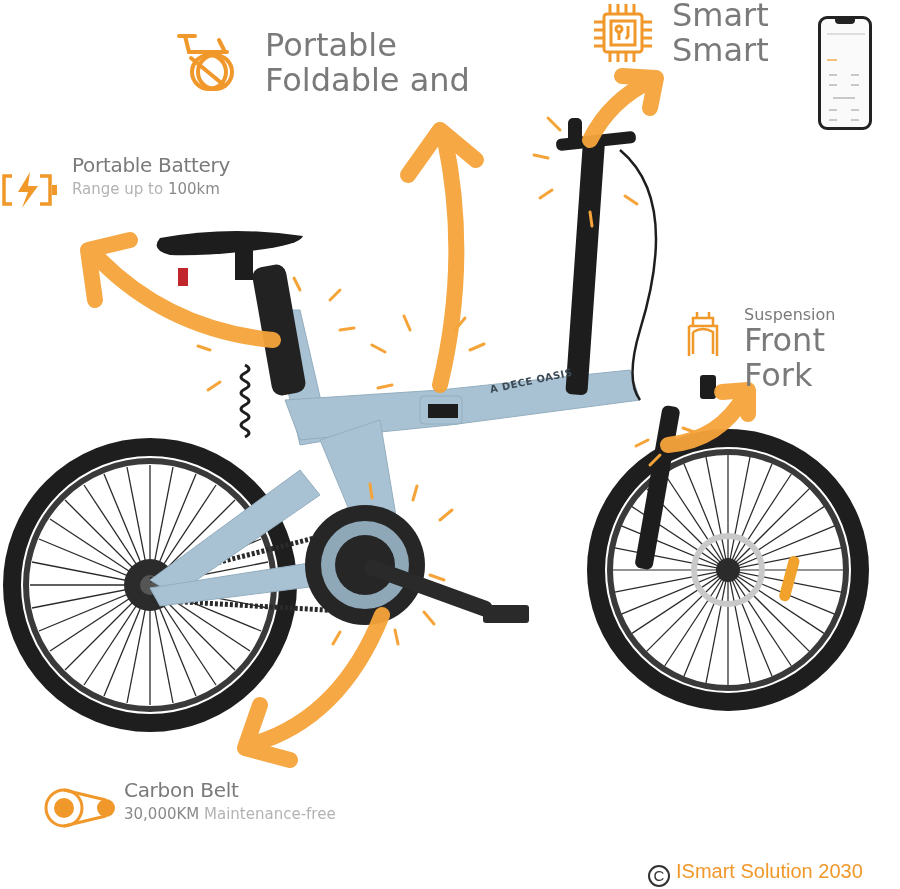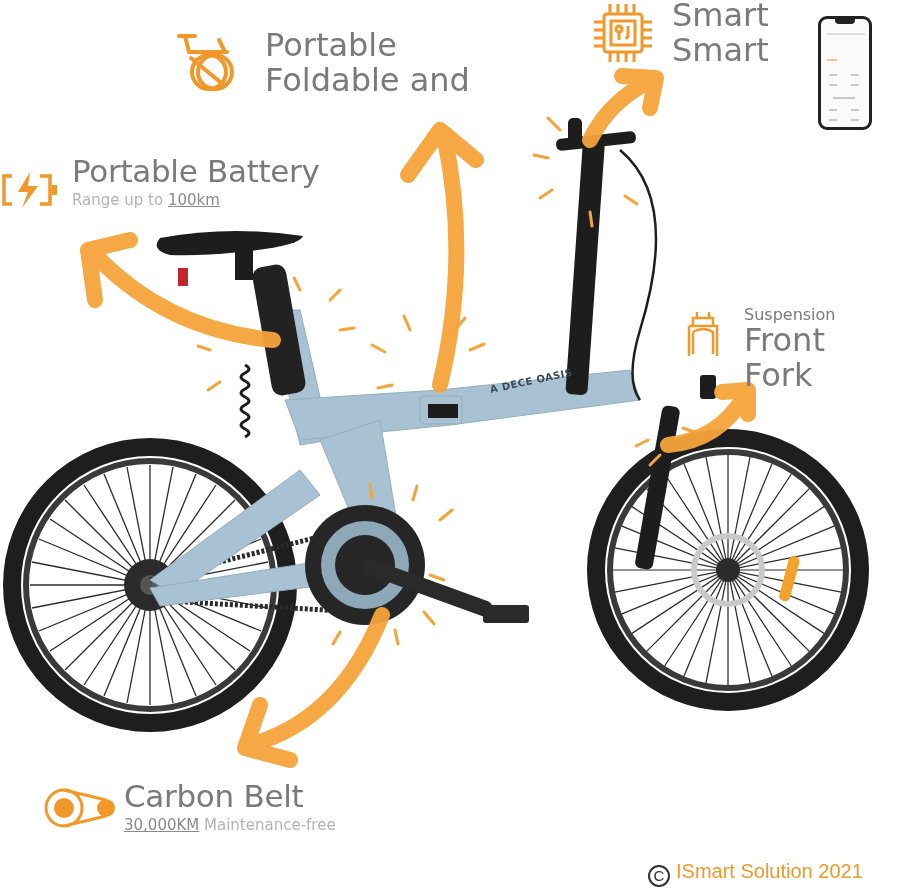--- a/index.html
+++ b/index.html
@@ -1,23 +1,23 @@
 <!DOCTYPE html>
 <html><head>
 <meta charset="utf-8">
 <style>
   html, body { margin:0; padding:0; background:#ffffff; }
   body { width:900px; height:889px; position:relative; overflow:hidden;
          font-family:"DejaVu Sans", "Liberation Sans", sans-serif; }
   .canvas { position:absolute; left:0; top:0; width:900px; height:889px; }
   .label { position:absolute; color:#7a7a7a; line-height:1.08; }
-  .title { font-size:31px; letter-spacing:-0.3px; }
+  .title { font-size:20px; letter-spacing:-0.3px; }
   .title-big { font-size:32px; }
   .sub { font-size:15px; color:#b3b3b3; margin-top:4px; }
-  .sub b { color:#8a8a8a; font-weight:normal;text-decoration:underline; }
+  .sub b { color:#8a8a8a; font-weight:normal; }
   .feature-icon { position:absolute; }
   .copyright { position:absolute; left:648px; top:860px; font-size:20px; color:#f0982a;
                font-family:"Liberation Sans", sans-serif; white-space:nowrap; }
   .copyright .c { display:inline-block; width:22px; height:22px; border:2px solid #333; border-radius:50%;
                   color:#333; font-size:15px; text-align:center; line-height:22px; margin-right:6px;
                   vertical-align:-3px; box-sizing:border-box; line-height:18px; }
   .phone { position:absolute; left:818px; top:16px; width:54px; height:114px; border:3px solid #222;
            border-radius:9px; background:#fafafa; box-sizing:border-box; }
   .phone .notch { position:absolute; left:14px; top:0; width:20px; height:5px; background:#222; border-radius:0 0 4px 4px; }
   .phone .row { position:absolute; height:2px; background:#c9c9c9; }
@@ -220,14 +220,14 @@
 </svg>
 <div class="label" style="left:124px;top:780px">
   <div class="title">Carbon Belt</div>
   <div class="sub">
     <b>30,000KM</b>
     <span>Maintenance-free</span>
   </div>
 </div>
 
 <div class="copyright">
-  <span class="c">C</span><span>ISmart Solution 2021</span>
+  <span class="c">C</span><span>ISmart Solution 2030</span>
 </div>
 
 </body></html>

